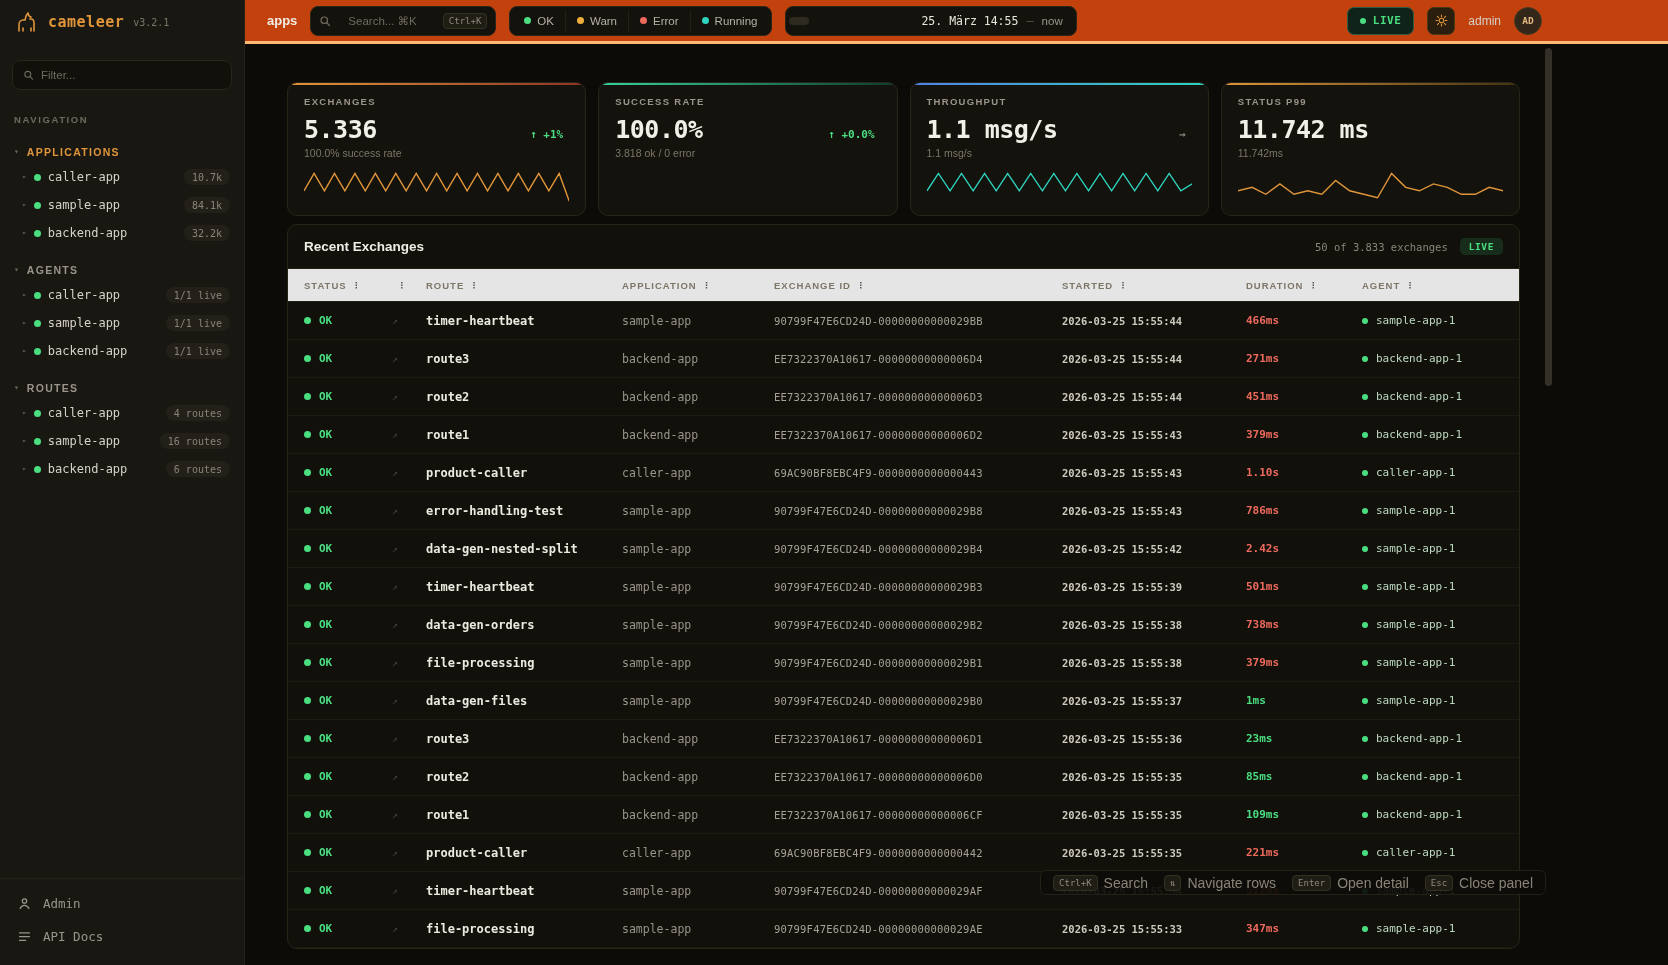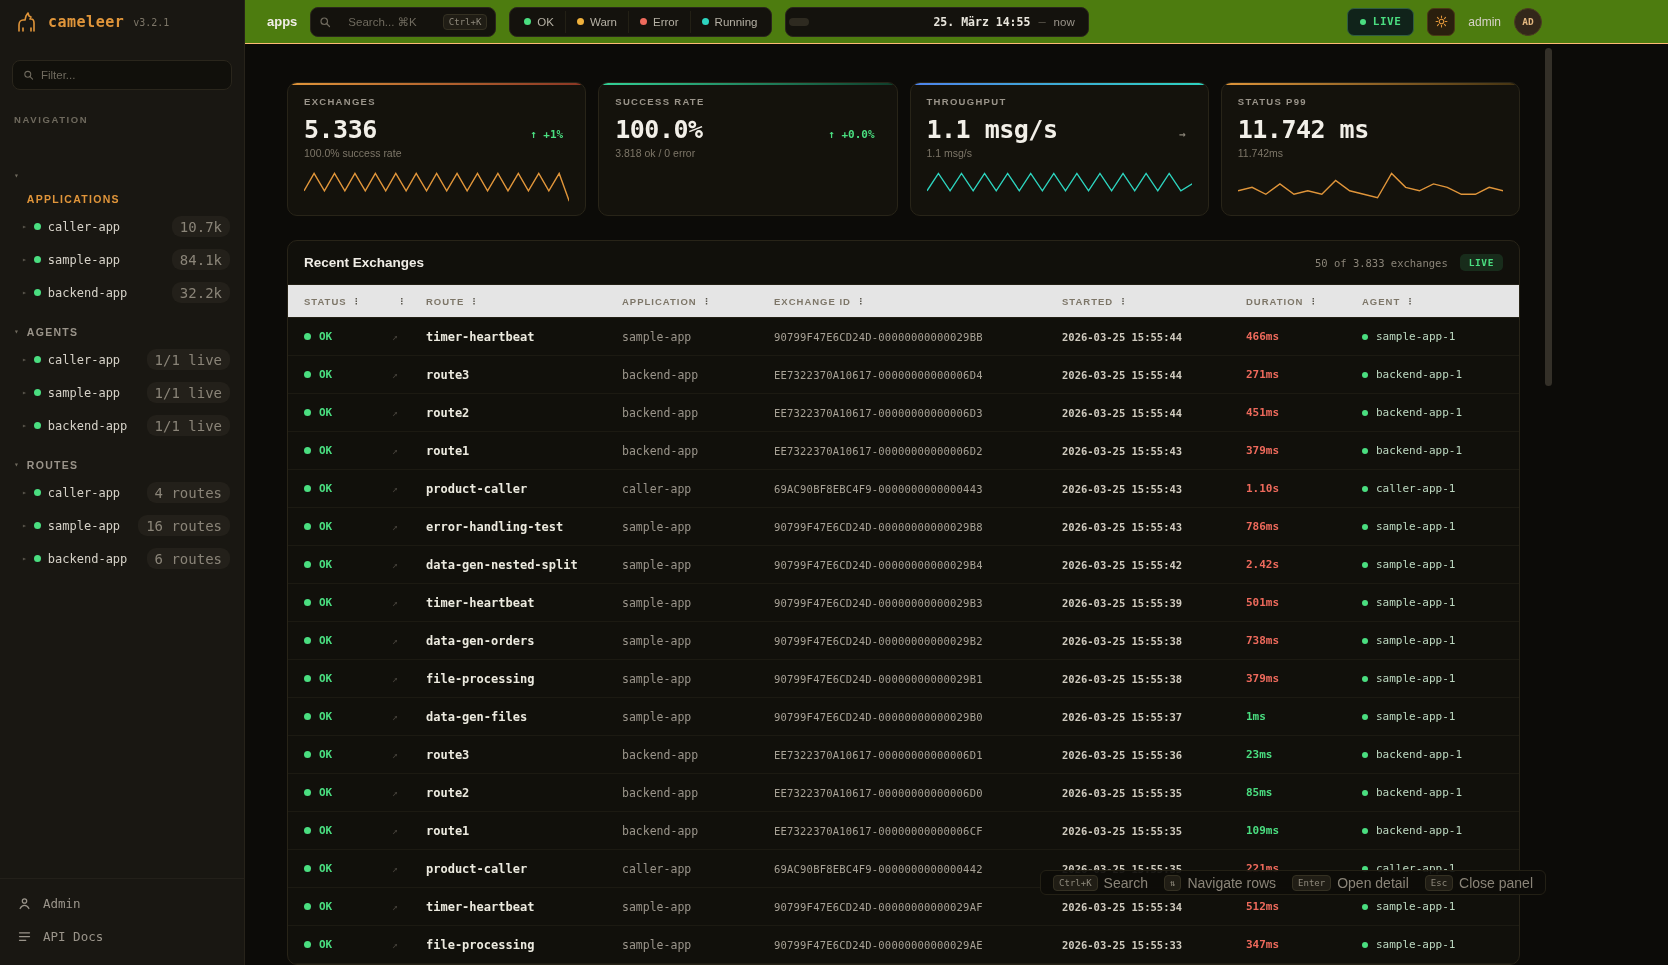--- a/index.html
+++ b/index.html
@@ -19,43 +19,43 @@
   .logo-name { color:#e0953a; font-weight:bold; font-size:15px; letter-spacing:.5px; }
   .logo-ver { color:#7d7668; font-size:10px; }
   .filterbox { margin:16px 12px 0; height:30px; background:#11100b; border:1px solid #2a261c; border-radius:8px; display:flex; align-items:center; gap:7px; padding:0 10px; flex:none; }
   .filterbox input { background:none; border:none; outline:none; color:#c9c5ba; width:100%; font-family:"Liberation Sans","DejaVu Sans",sans-serif; font-size:11.5px; }
   .filterbox input::placeholder { color:#6f6a5e; }
   .nav-label { margin:24px 14px 4px; font-size:9.5px; letter-spacing:1.6px; color:#6f6a5e; font-weight:bold; }
   .section { margin-top:12px; }
   .section-header { display:flex; align-items:center; gap:8px; padding:5px 14px; cursor:pointer; }
   .caret { color:#6f6a5e; font-size:8px; line-height:1; }
   .section-title { font-size:10.5px; letter-spacing:1.3px; font-weight:bold; color:#9a948a; }
-  .section-title.active { color:#e0953a;margin-top:47px; }
+  .section-title.active { color:#e0953a; }
   .item { display:flex; align-items:center; gap:7px; padding:6px 14px 6px 22px; cursor:pointer; }
   .item-caret { color:#57534a; font-size:8px; line-height:1; }
   .dot { width:7px; height:7px; border-radius:50%; background:#4ade80; flex:none; }
   .item-label { font-size:12px; color:#d6d2c8; }
-  .item-badge { margin-left:auto; font-size:14px; color:#8a8478; background:#23201a; border-radius:9px; padding:2.5px 8px; }
+  .item-badge { margin-left:auto; font-size:10px; color:#8a8478; background:#23201a; border-radius:9px; padding:2.5px 8px; }
   .sidebar-footer { margin-top:auto; padding:8px 0 12px; border-top:1px solid #23201a; }
   .footer-item { display:flex; gap:11px; align-items:center; padding:9px 17px; color:#9a948a; font-size:12.5px; cursor:pointer; }
 
   
-  .topbar { position:absolute; left:245px; right:0; top:0; height:44px; background:#4d7c0f; border-bottom:1px solid #fdba74; display:flex; align-items:center; padding:0 126px 0 22px; gap:13px; z-index:4; }
+  .topbar { position:absolute; left:245px; right:0; top:0; height:44px; background:#c2410c; border-bottom:3px solid #fdba74; display:flex; align-items:center; padding:0 126px 0 22px; gap:13px; z-index:4; }
   .context { font-weight:bold; font-size:13px; color:#f0ede6; }
   .searchbox { width:186px; height:30px; background:#14120d; border:1px solid #2a261c; border-radius:8px; display:flex; align-items:center; gap:17px; padding:0 8px; flex:none; }
   .searchbox input { flex:1; min-width:0; background:none; border:0; outline:0; color:#c9c5ba; font-family:"Liberation Sans","DejaVu Sans",sans-serif; font-size:11.5px; }
   .searchbox input::placeholder { color:#6f6a5e; }
   .kbd { font-size:9px; color:#8d887b; background:#201d15; border:1px solid #343022; border-radius:4px; padding:2px 5px; white-space:nowrap; font-family:"DejaVu Sans Mono","DejaVu Sans",monospace; }
   .seg { height:30px; background:#14120d; border:1px solid #2a261c; border-radius:8px; display:flex; align-items:center; padding:0 3px; flex:none; }
   .filter-opt { display:flex; align-items:center; gap:6px; padding:0 11px; height:22px; font-family:"Liberation Sans","DejaVu Sans",sans-serif; font-size:11.5px; color:#b5b0a4; cursor:pointer; border-right:1px solid #232015; }
   .filter-opt:last-of-type { border-right:0; }
   .fdot { width:7px; height:7px; border-radius:50%; flex:none; }
   .range-opt { padding:4px 10px; border-radius:6px; font-family:"Liberation Sans","DejaVu Sans",sans-serif; font-size:11.5px; color:#9a948a; cursor:pointer; }
   .range-opt.active { background:#2e2a20; color:#f0ede6; font-weight:bold; }
-  .tb-date { font-weight:bold; font-size:11.5px; color:#e8e5dc; margin:0 8px 0 24px; white-space:nowrap; }
+  .tb-date { font-weight:normal; font-size:11.5px; color:#e8e5dc; margin:0 8px 0 12px; white-space:nowrap; }
   .tb-sep { color:#57534a; }
   .tb-now { color:#9a948a; font-family:"Liberation Sans","DejaVu Sans",sans-serif; font-size:11.5px; margin:0 10px 0 8px; cursor:pointer; }
   .spacer { flex:1; }
   .live-btn { display:flex; align-items:center; gap:7px; height:28px; padding:0 12px; background:#10231a; border:1px solid #2f5c41; border-radius:7px; color:#4ade80; font-weight:bold; font-size:11px; letter-spacing:.5px; cursor:pointer; font-family:inherit; }
   .theme-btn { width:28px; height:28px; border-radius:7px; background:#2a1f0e; border:1px solid #4a3a16; cursor:pointer; display:flex; align-items:center; justify-content:center; flex:none; }
   .user { font-family:"Liberation Sans","DejaVu Sans",sans-serif; font-size:12px; color:#d6d2c8; }
   .avatar { width:28px; height:28px; border-radius:50%; background:#33271a; border:1px solid #4a3a22; display:flex; align-items:center; justify-content:center; font-weight:bold; font-size:9.5px; color:#e3b77f; cursor:pointer; flex:none; }
 
   
   .main { position:absolute; left:245px; top:44px; right:0; bottom:0; background:#0c0b08; overflow:hidden; padding:38px 0 10px 42px; }
@@ -63,21 +63,21 @@
   .card { flex:1; height:134px; background:#14120c; border:1px solid #282418; border-radius:10px; position:relative; padding:13px 16px 10px; overflow:hidden; }
   .card-accent { position:absolute; top:0; left:0; right:0; height:2px; }
   .card-title { font-size:9.5px; letter-spacing:1.3px; color:#9a948a; font-weight:bold; }
   .card-valrow { display:flex; align-items:baseline; justify-content:space-between; margin-top:8px; }
   .card-value { font-size:25px; font-weight:bold; color:#f2efe8; letter-spacing:-.5px; white-space:nowrap; }
   .card-trend { font-size:11px; font-weight:bold; margin-right:6px; white-space:nowrap; }
   .card-sub { font-size:10.5px; color:#7d7668; margin-top:3px; font-family:"Liberation Sans","DejaVu Sans",sans-serif; }
   .spark { position:absolute; left:16px; bottom:9px; height:40px; width:calc(100% - 32px); }
 
   
-  .panel { width:1233px; margin-top:24px; background:#11100b; border:1px solid #282418; border-radius:10px; overflow:hidden; }
+  .panel { width:1233px; margin-top:8px; background:#11100b; border:1px solid #282418; border-radius:10px; overflow:hidden; }
   .panel-header { display:flex; align-items:center; justify-content:space-between; padding:13px 16px; }
   .panel-title { font-family:"Liberation Sans","DejaVu Sans",sans-serif; font-weight:bold; font-size:13.5px; color:#f0ede6; }
   .panel-meta { display:flex; align-items:center; gap:12px; }
   .summary { font-size:10.5px; color:#8a8478; }
   .live-badge { font-size:9.5px; font-weight:bold; color:#4ade80; background:rgba(74,222,128,.14); padding:3px 9px; border-radius:5px; letter-spacing:.6px; }
   .thead, .trow { display:grid; grid-template-columns:88px 34px 196px 152px 288px 184px 116px 1fr; align-items:center; padding:0 16px; }
   .thead { height:34px; background:#e5e5e5; border-top:1px solid #221f15; border-bottom:1px solid #221f15; }
   .th { display:flex; align-items:center; gap:6px; font-family:"Liberation Sans","DejaVu Sans",sans-serif; font-weight:bold; font-size:9.5px; letter-spacing:1px; color:#7d7668; cursor:pointer; }
   .sort { font-size:8px; color:#57534a; }
   .trow { height:38px; border-bottom:1px solid #1c1a12; cursor:pointer; }

